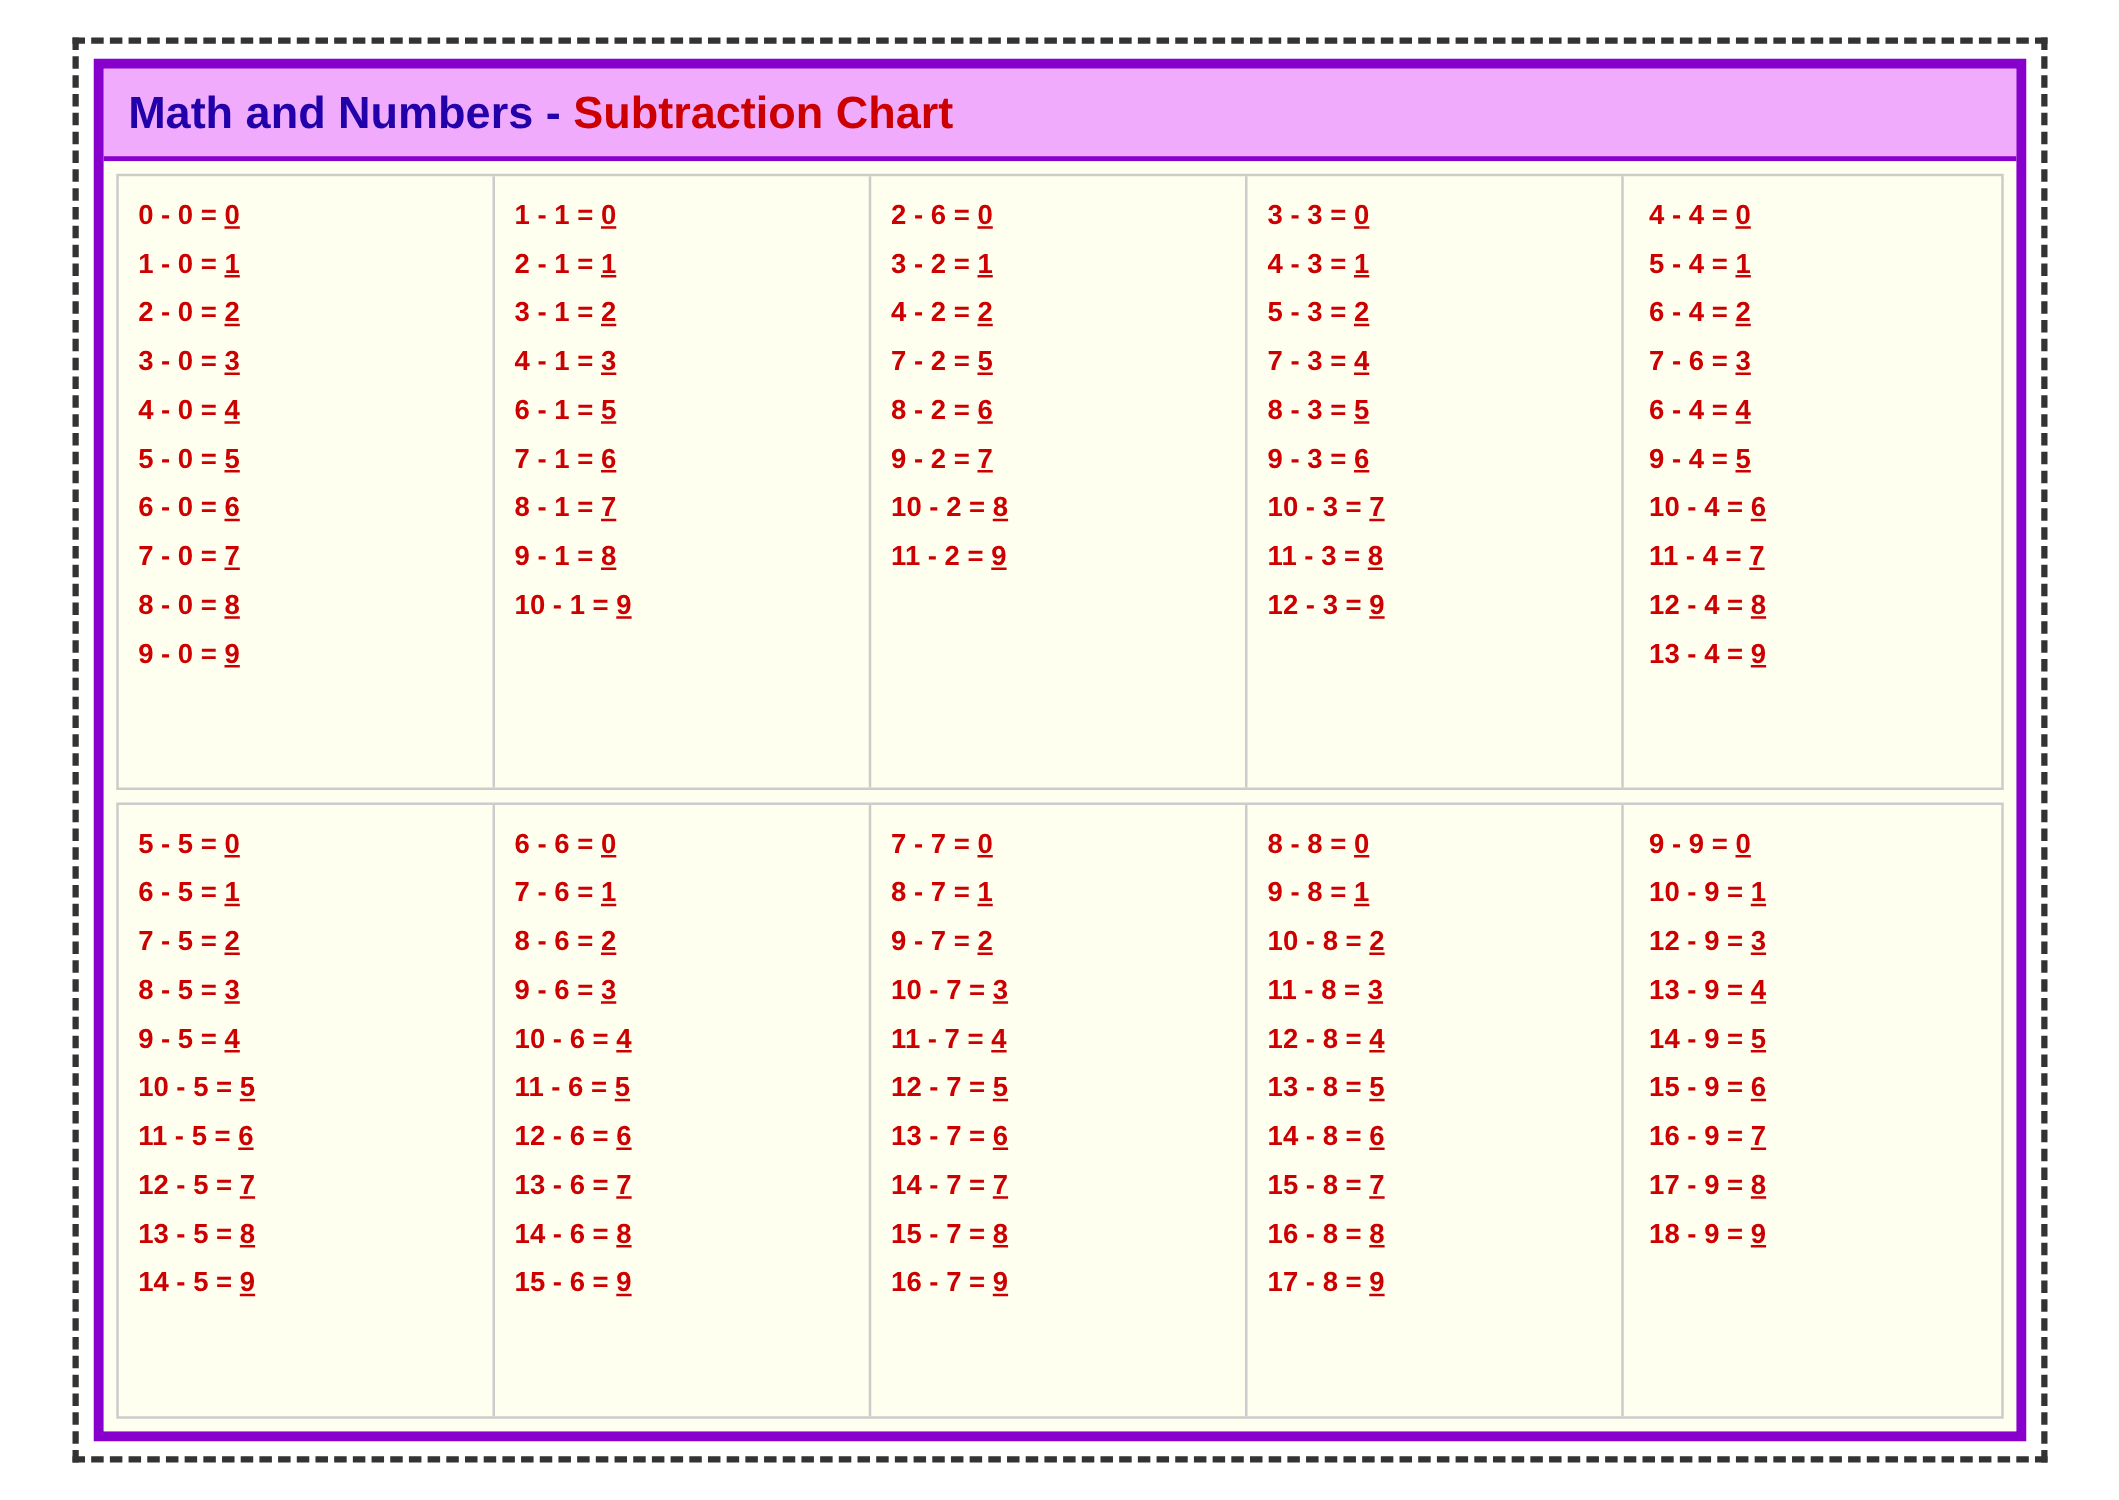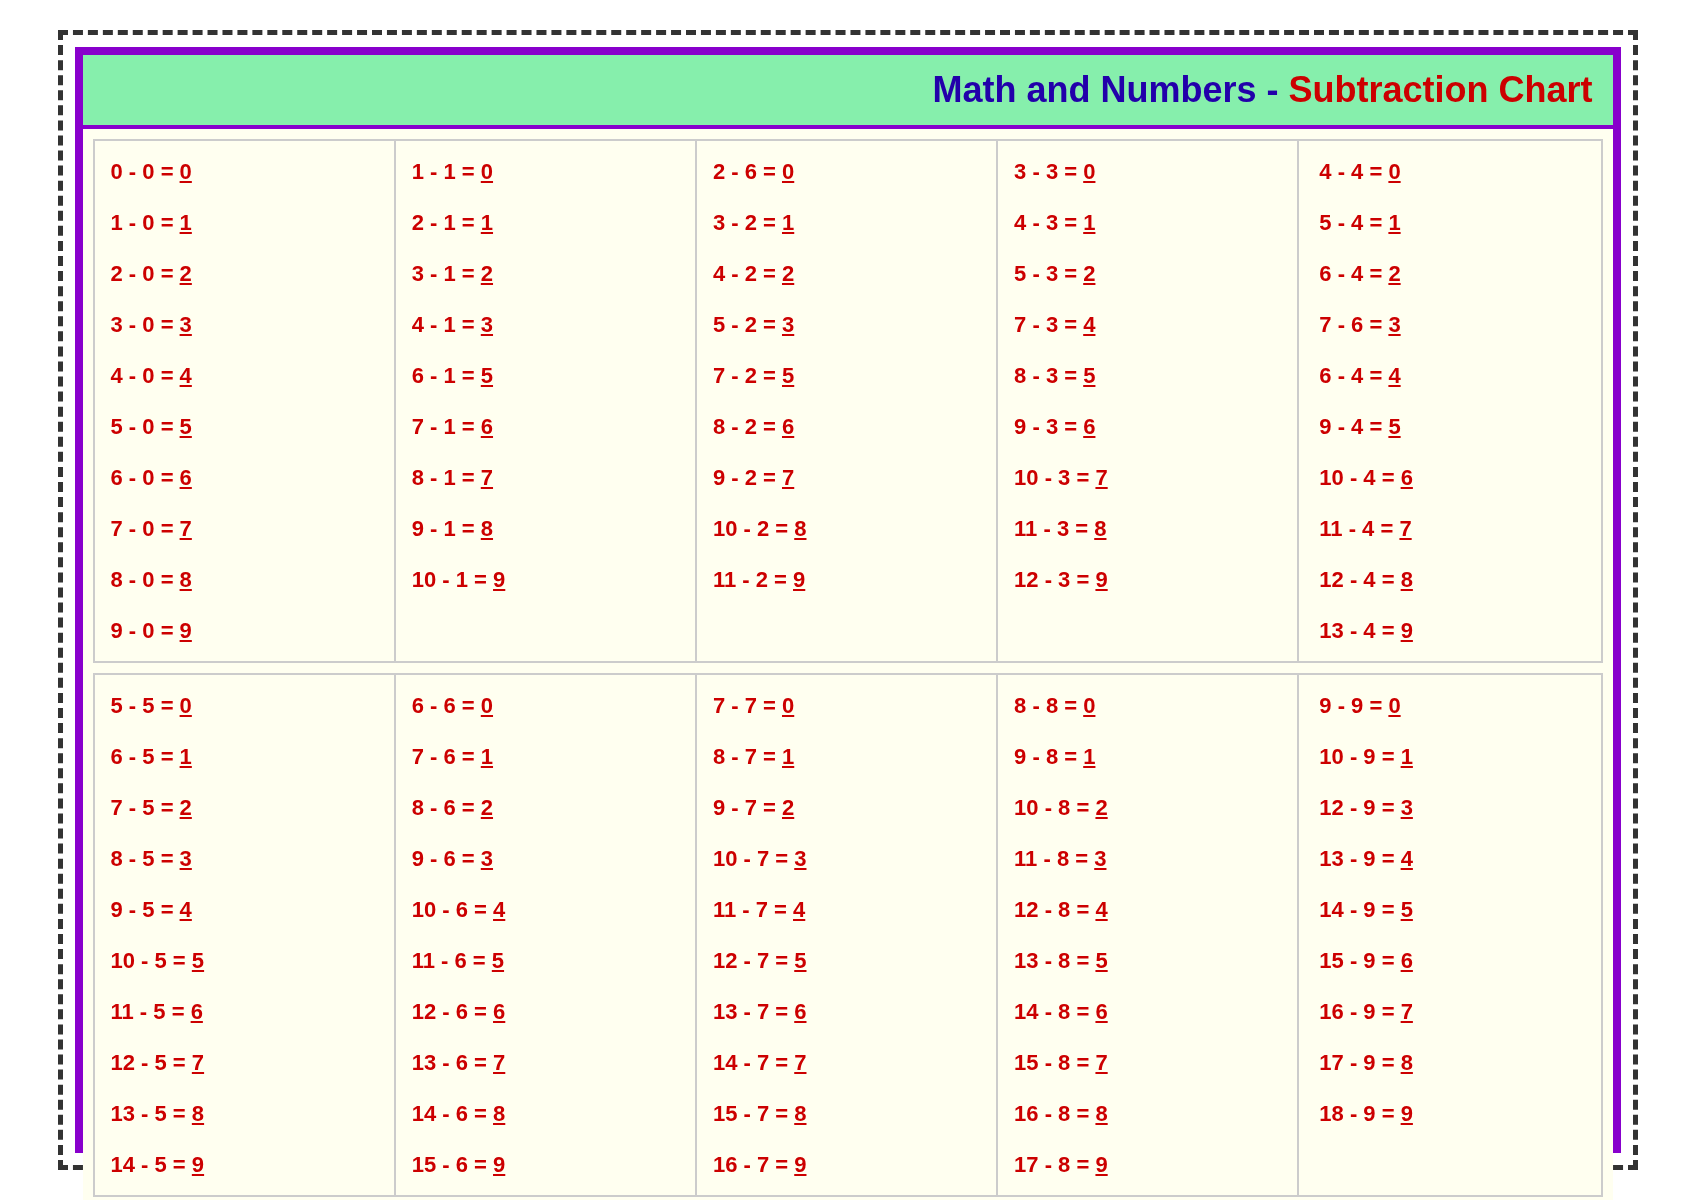--- a/index.html
+++ b/index.html
@@ -25,23 +25,23 @@
     .inner-border {
       width: 100%;
       height: 100%;
       border: 8px solid #8800cc;
       background: #f5e6ff;
       display: flex;
       flex-direction: column;
     }
 
     .header {
-      background: #86efac;
+      background: #f0abfc;
       padding: 14px 20px;
-      text-align: right;
+      text-align: left;
       font-size: 36px;
       font-weight: bold;
       border-bottom: 4px solid #8800cc;
       flex-shrink: 0;
     }
 
     .header .math-numbers {
       color: #2200aa;
     }
 
@@ -64,21 +64,21 @@
       grid-template-columns: repeat(5, 1fr);
       border: 2px solid #cccccc;
     }
 
     .cell {
       padding: 14px 16px;
       border-right: 2px solid #cccccc;
       display: flex;
       flex-direction: column;
       justify-content: flex-start;
-      gap: 18px;
+      gap: 6px;
     }
 
     .cell:last-child {
       border-right: none;
       padding-left: 20px;
     }
 
     .equation {
       font-size: 22px;
       font-weight: bold;
@@ -123,21 +123,20 @@
             <div class="equation"><span>6 - 1 = </span><span class="answer">5</span></div>
             <div class="equation"><span>7 - 1 = </span><span class="answer">6</span></div>
             <div class="equation"><span>8 - 1 = </span><span class="answer">7</span></div>
             <div class="equation"><span>9 - 1 = </span><span class="answer">8</span></div>
             <div class="equation"><span>10 - 1 = </span><span class="answer">9</span></div>
           </div>
           <div class="cell">
             <div class="equation"><span>2 - 6 = </span><span class="answer">0</span></div>
             <div class="equation"><span>3 - 2 = </span><span class="answer">1</span></div>
             <div class="equation"><span>4 - 2 = </span><span class="answer">2</span></div>
-            <div class="equation"><span>5 - 2 = </span><span class="answer">3</span></div>
             <div class="equation"><span>7 - 2 = </span><span class="answer">5</span></div>
             <div class="equation"><span>8 - 2 = </span><span class="answer">6</span></div>
             <div class="equation"><span>9 - 2 = </span><span class="answer">7</span></div>
             <div class="equation"><span>10 - 2 = </span><span class="answer">8</span></div>
             <div class="equation"><span>11 - 2 = </span><span class="answer">9</span></div>
           </div>
           <div class="cell">
             <div class="equation"><span>3 - 3 = </span><span class="answer">0</span></div>
             <div class="equation"><span>4 - 3 = </span><span class="answer">1</span></div>
             <div class="equation"><span>5 - 3 = </span><span class="answer">2</span></div>

